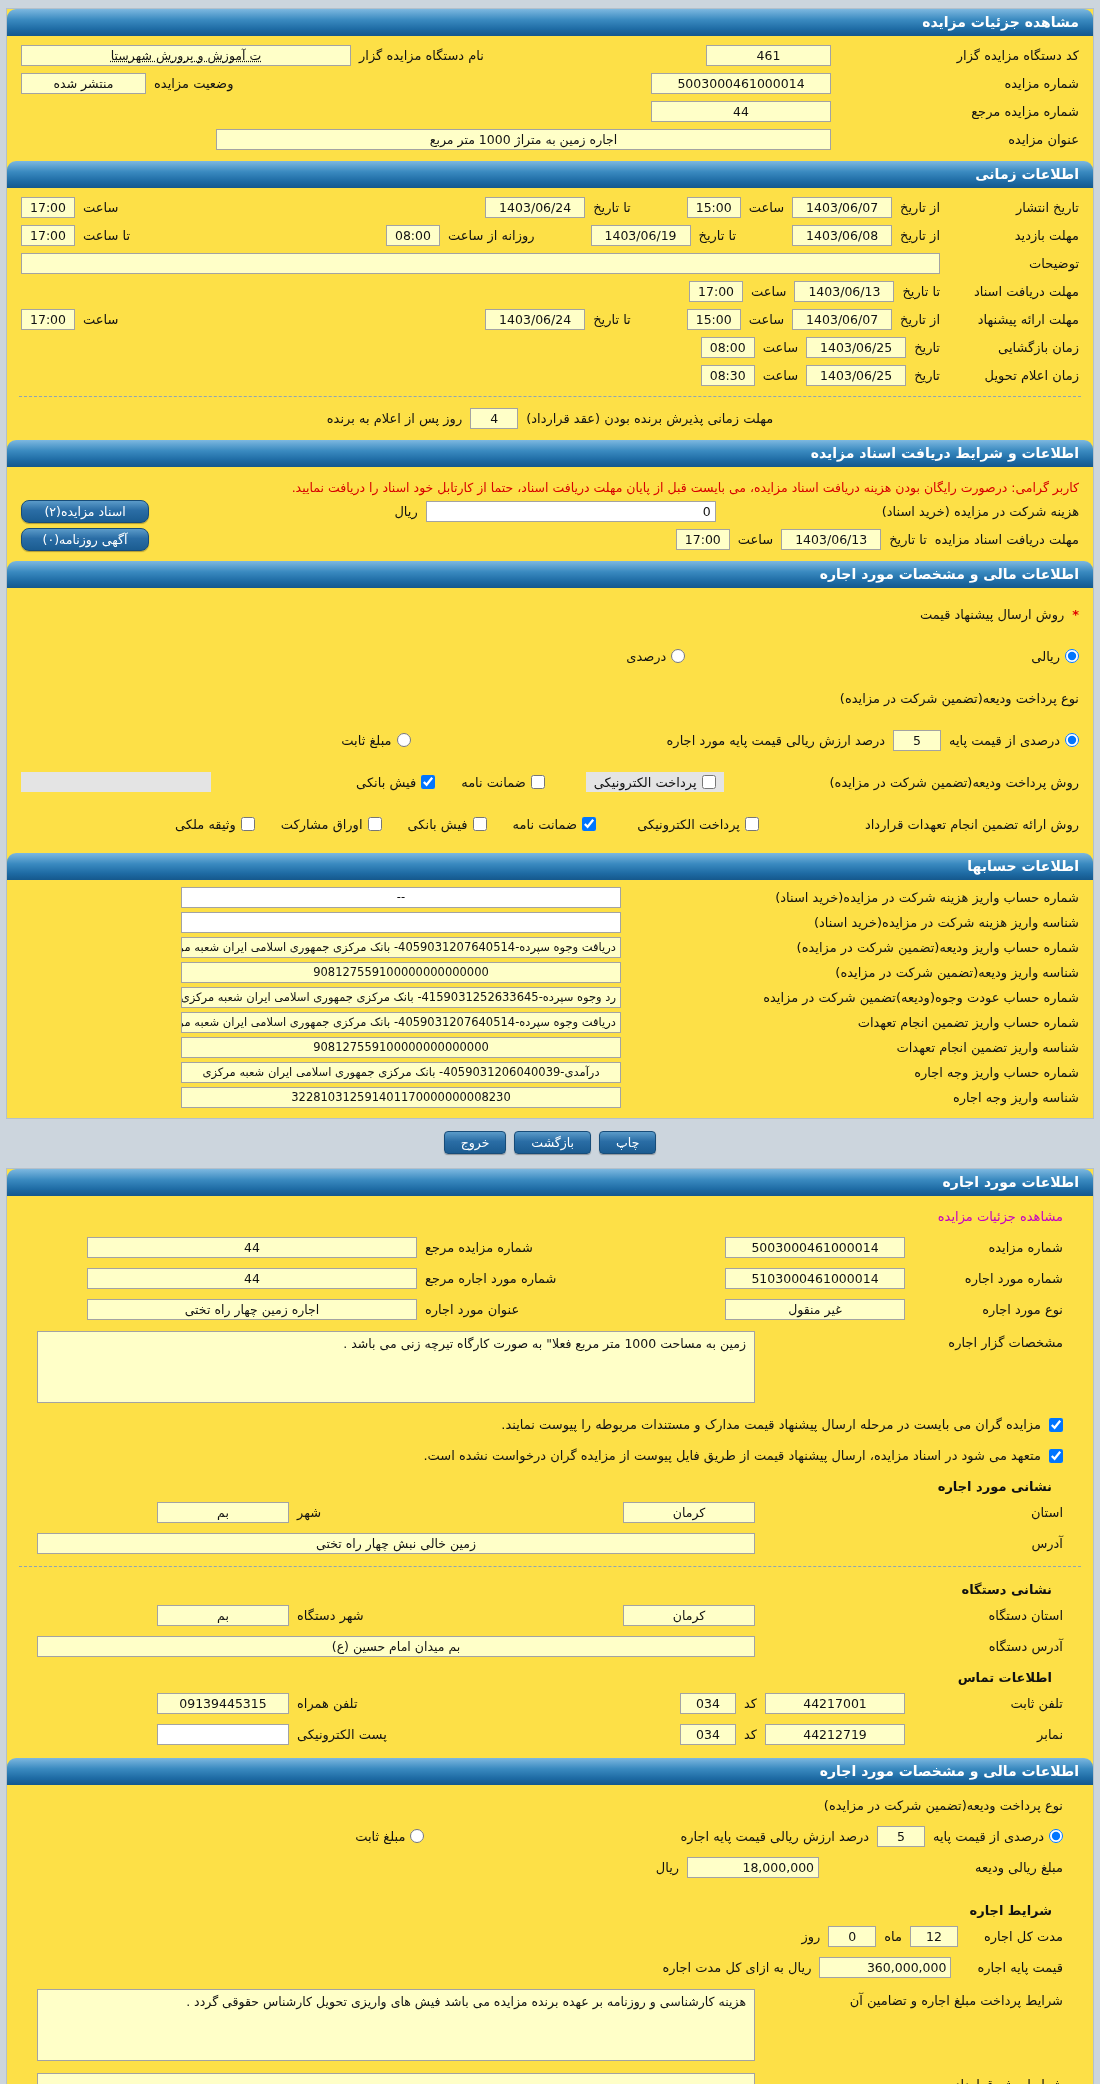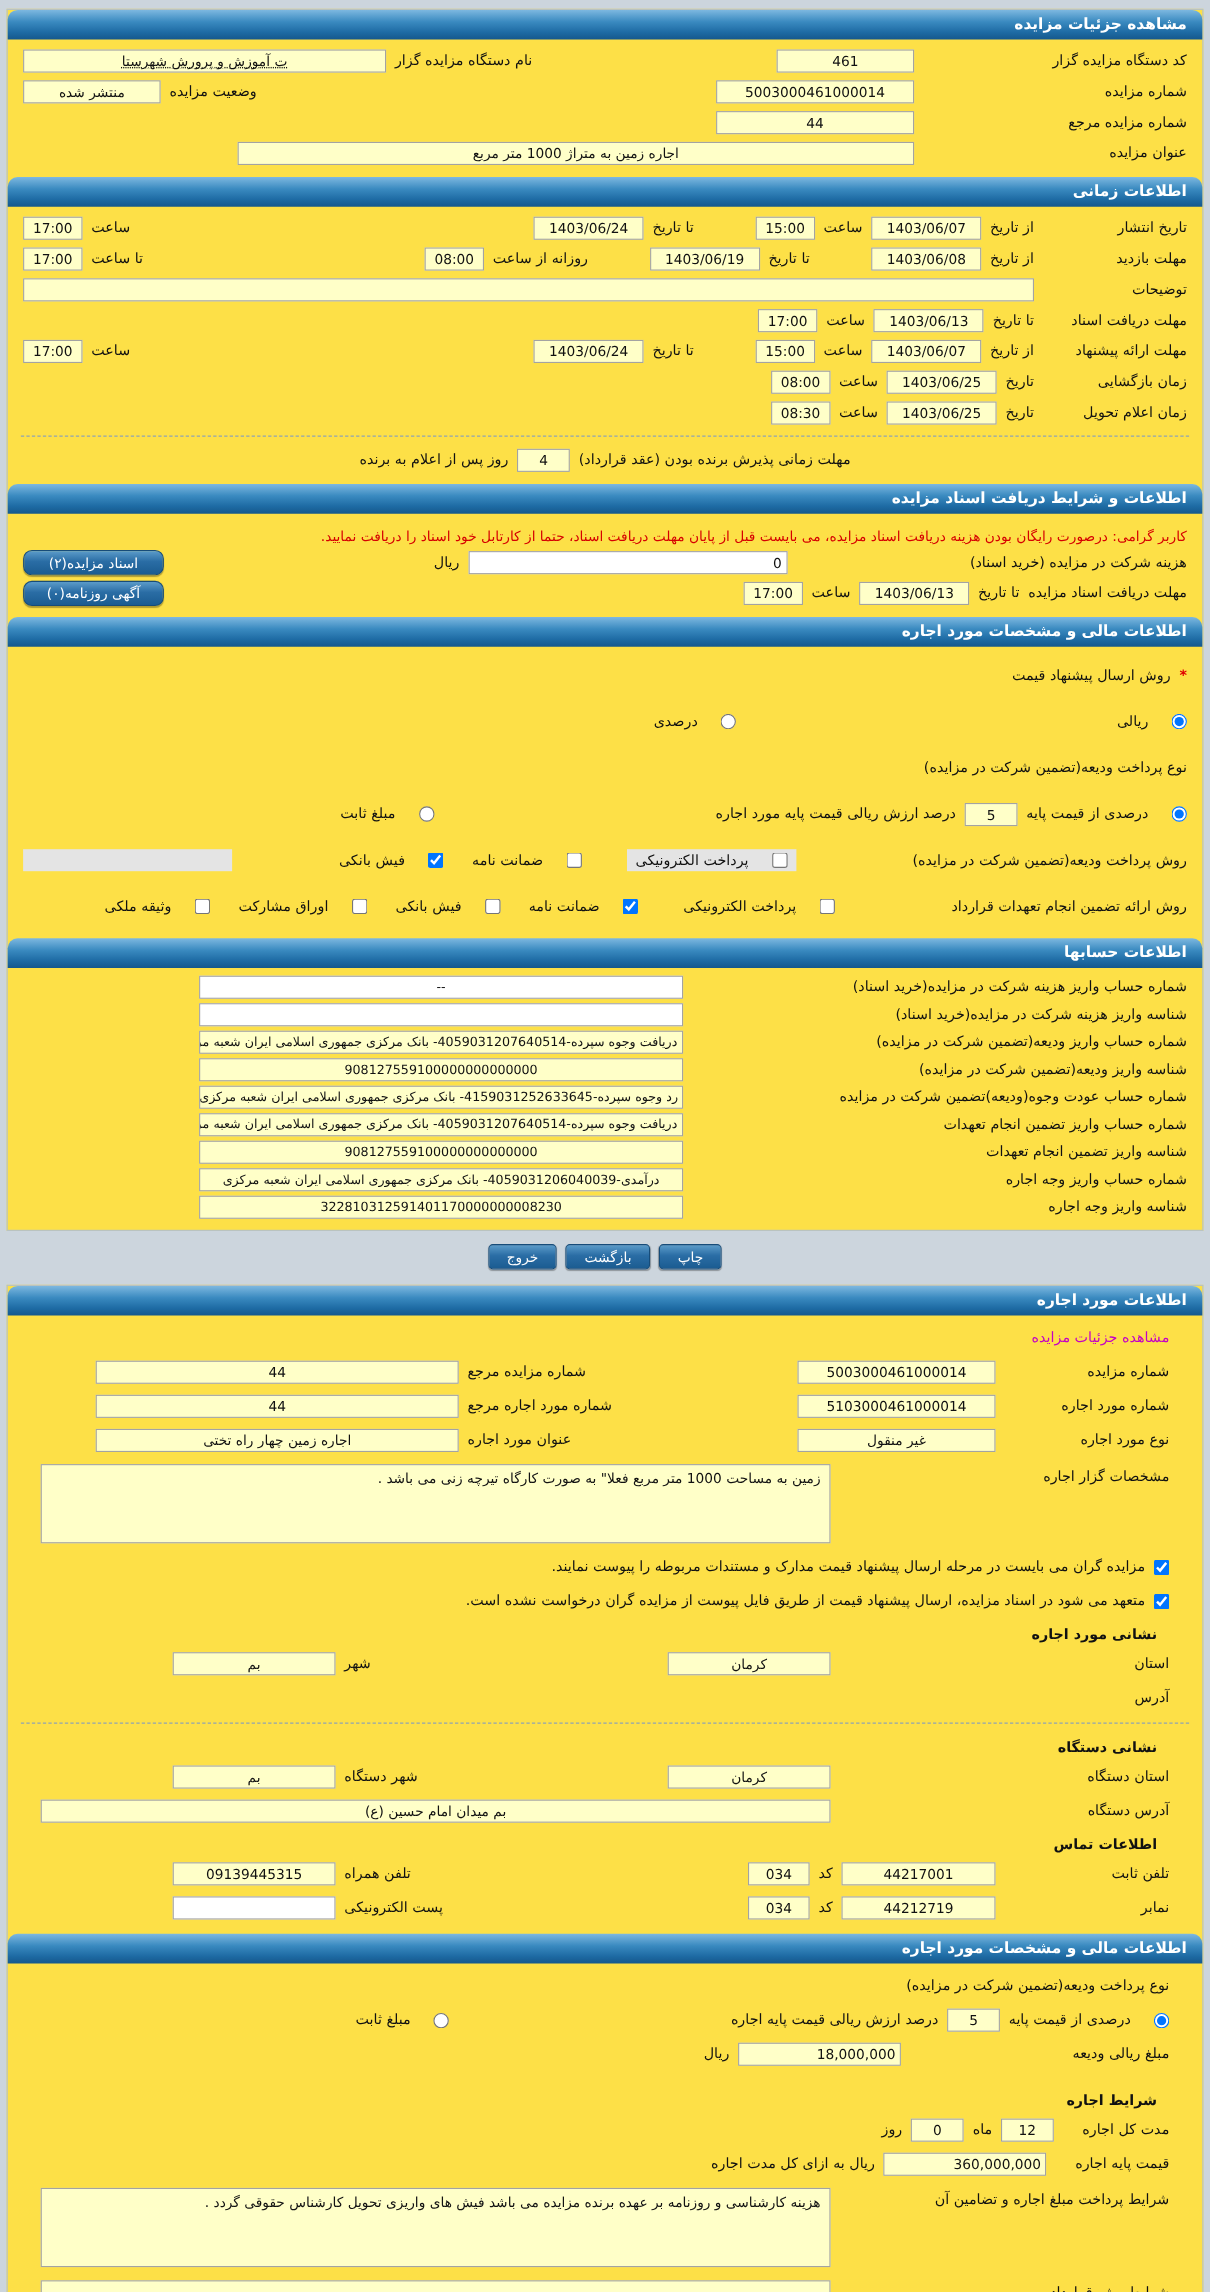--- a/index.html
+++ b/index.html
@@ -17,39 +17,39 @@
   .wL{width:240px}
   .wS{width:131px}
   .wA{width:150px}
   .wB{width:300px}
   .fld{display:inline-block;background:#ffffc8;border:1px solid #a3a3a3;height:21px;line-height:19px;padding:0 4px;white-space:nowrap;overflow:hidden;text-align:center;font-size:12.5px}
   .fld.white{background:#fff}
   .fld.num{text-align:right}
   .fld.dotted{text-decoration:underline dotted}
   .grow{flex:1}
   .date{width:100px}.time{width:54px}.sm{width:48px}
-  .idw{width:180px}.wide2{width:330px}.tel{width:140px}.cod{width:56px}.m160{width:148px}.m125{width:125px}
+  .idw{width:180px}.wide2{width:330px}.tel{width:140px}.cod{width:56px}.m160{width:132px}.m125{width:125px}
   .wTitle{width:615px}.fee{width:290px}
   .sp10{width:10px}.sp25{width:25px}.sp40{width:40px}.sp90{width:90px}.sp140{width:140px}.sp150{width:150px}.sp240{width:240px}.sp330{width:330px}
   .sep{border-top:1px dashed #8fa3b3;margin:7px 12px}
   .warn{color:#d60000;font-weight:normal;padding:8px 14px 2px;font-size:12.5px}
   .btn{display:inline-block;background:linear-gradient(180deg,#5b9bc9,#2a6da5 45%,#1b5c91);color:#fff;border:1px solid #174c79;border-radius:4px;padding:3px 16px;font-size:12.5px;font-family:inherit;cursor:pointer;box-shadow:0 1px 1px rgba(0,0,0,.3)}
   .btn.wide{min-width:128px;border-radius:8px;padding:3px 8px}
   .btnrow{display:flex;justify-content:center;gap:8px;padding:12px 0 14px}
   .subhead{font-weight:bold;padding:8px 30px 3px}
   .link{color:#c400c4;cursor:pointer}
   .ta{background:#ffffc8;border:1px solid #a3a3a3;min-height:72px;flex:1;padding:4px 8px;font-size:12.5px;text-align:right}
   .ta-row{display:flex;align-items:flex-start;padding:6px 30px;gap:8px}
   .ta-row .lbl{width:300px;padding-top:4px}
   .p2 .row{padding:2px 30px;min-height:31px}
   .p2 .subhead{padding-right:41px}
   .offL50{margin-left:50px}
   .offL120{margin-left:120px}
   .pushEnd{margin-inline-start:auto}
-  .opt{display:flex;align-items:center;gap:21px;cursor:pointer}
+  .opt{display:flex;gap:5px;cursor:pointer}
   .opt input{margin:0;width:14px;height:14px}
   .note input{margin:0;width:14px;height:14px}
   .graybar{background:#e4e4e4;height:20px;display:flex;align-items:center;gap:6px;padding:0 8px}
   .gb2{width:190px}
   .star{color:#e00000;font-weight:bold}
   .s4row{min-height:42px}
   .s7row{min-height:34px}
   .acct{padding:2px 14px;min-height:25px}
   .acct .lbl{width:450px}
   .acct .fld{width:440px;font-size:11.5px}
@@ -413,20 +413,21 @@
           <span class="fld m160">کرمان</span>
         </div>
         <div class="pair offL120">
           <span class="lbl">شهر</span>
           <span class="fld m160">بم</span>
         </div>
       </div>
 
       <div class="row">
         <span class="lbl wB">آدرس</span>
+        <span class="fld grow">زمین خالی نبش چهار راه تختی</span>
       </div>
 
       <div class="sep"></div>
 
       <div class="subhead">نشانی دستگاه</div>
 
       <div class="row split">
         <div class="pair">
           <span class="lbl wB">استان دستگاه</span>
           <span class="fld m160">کرمان</span>

